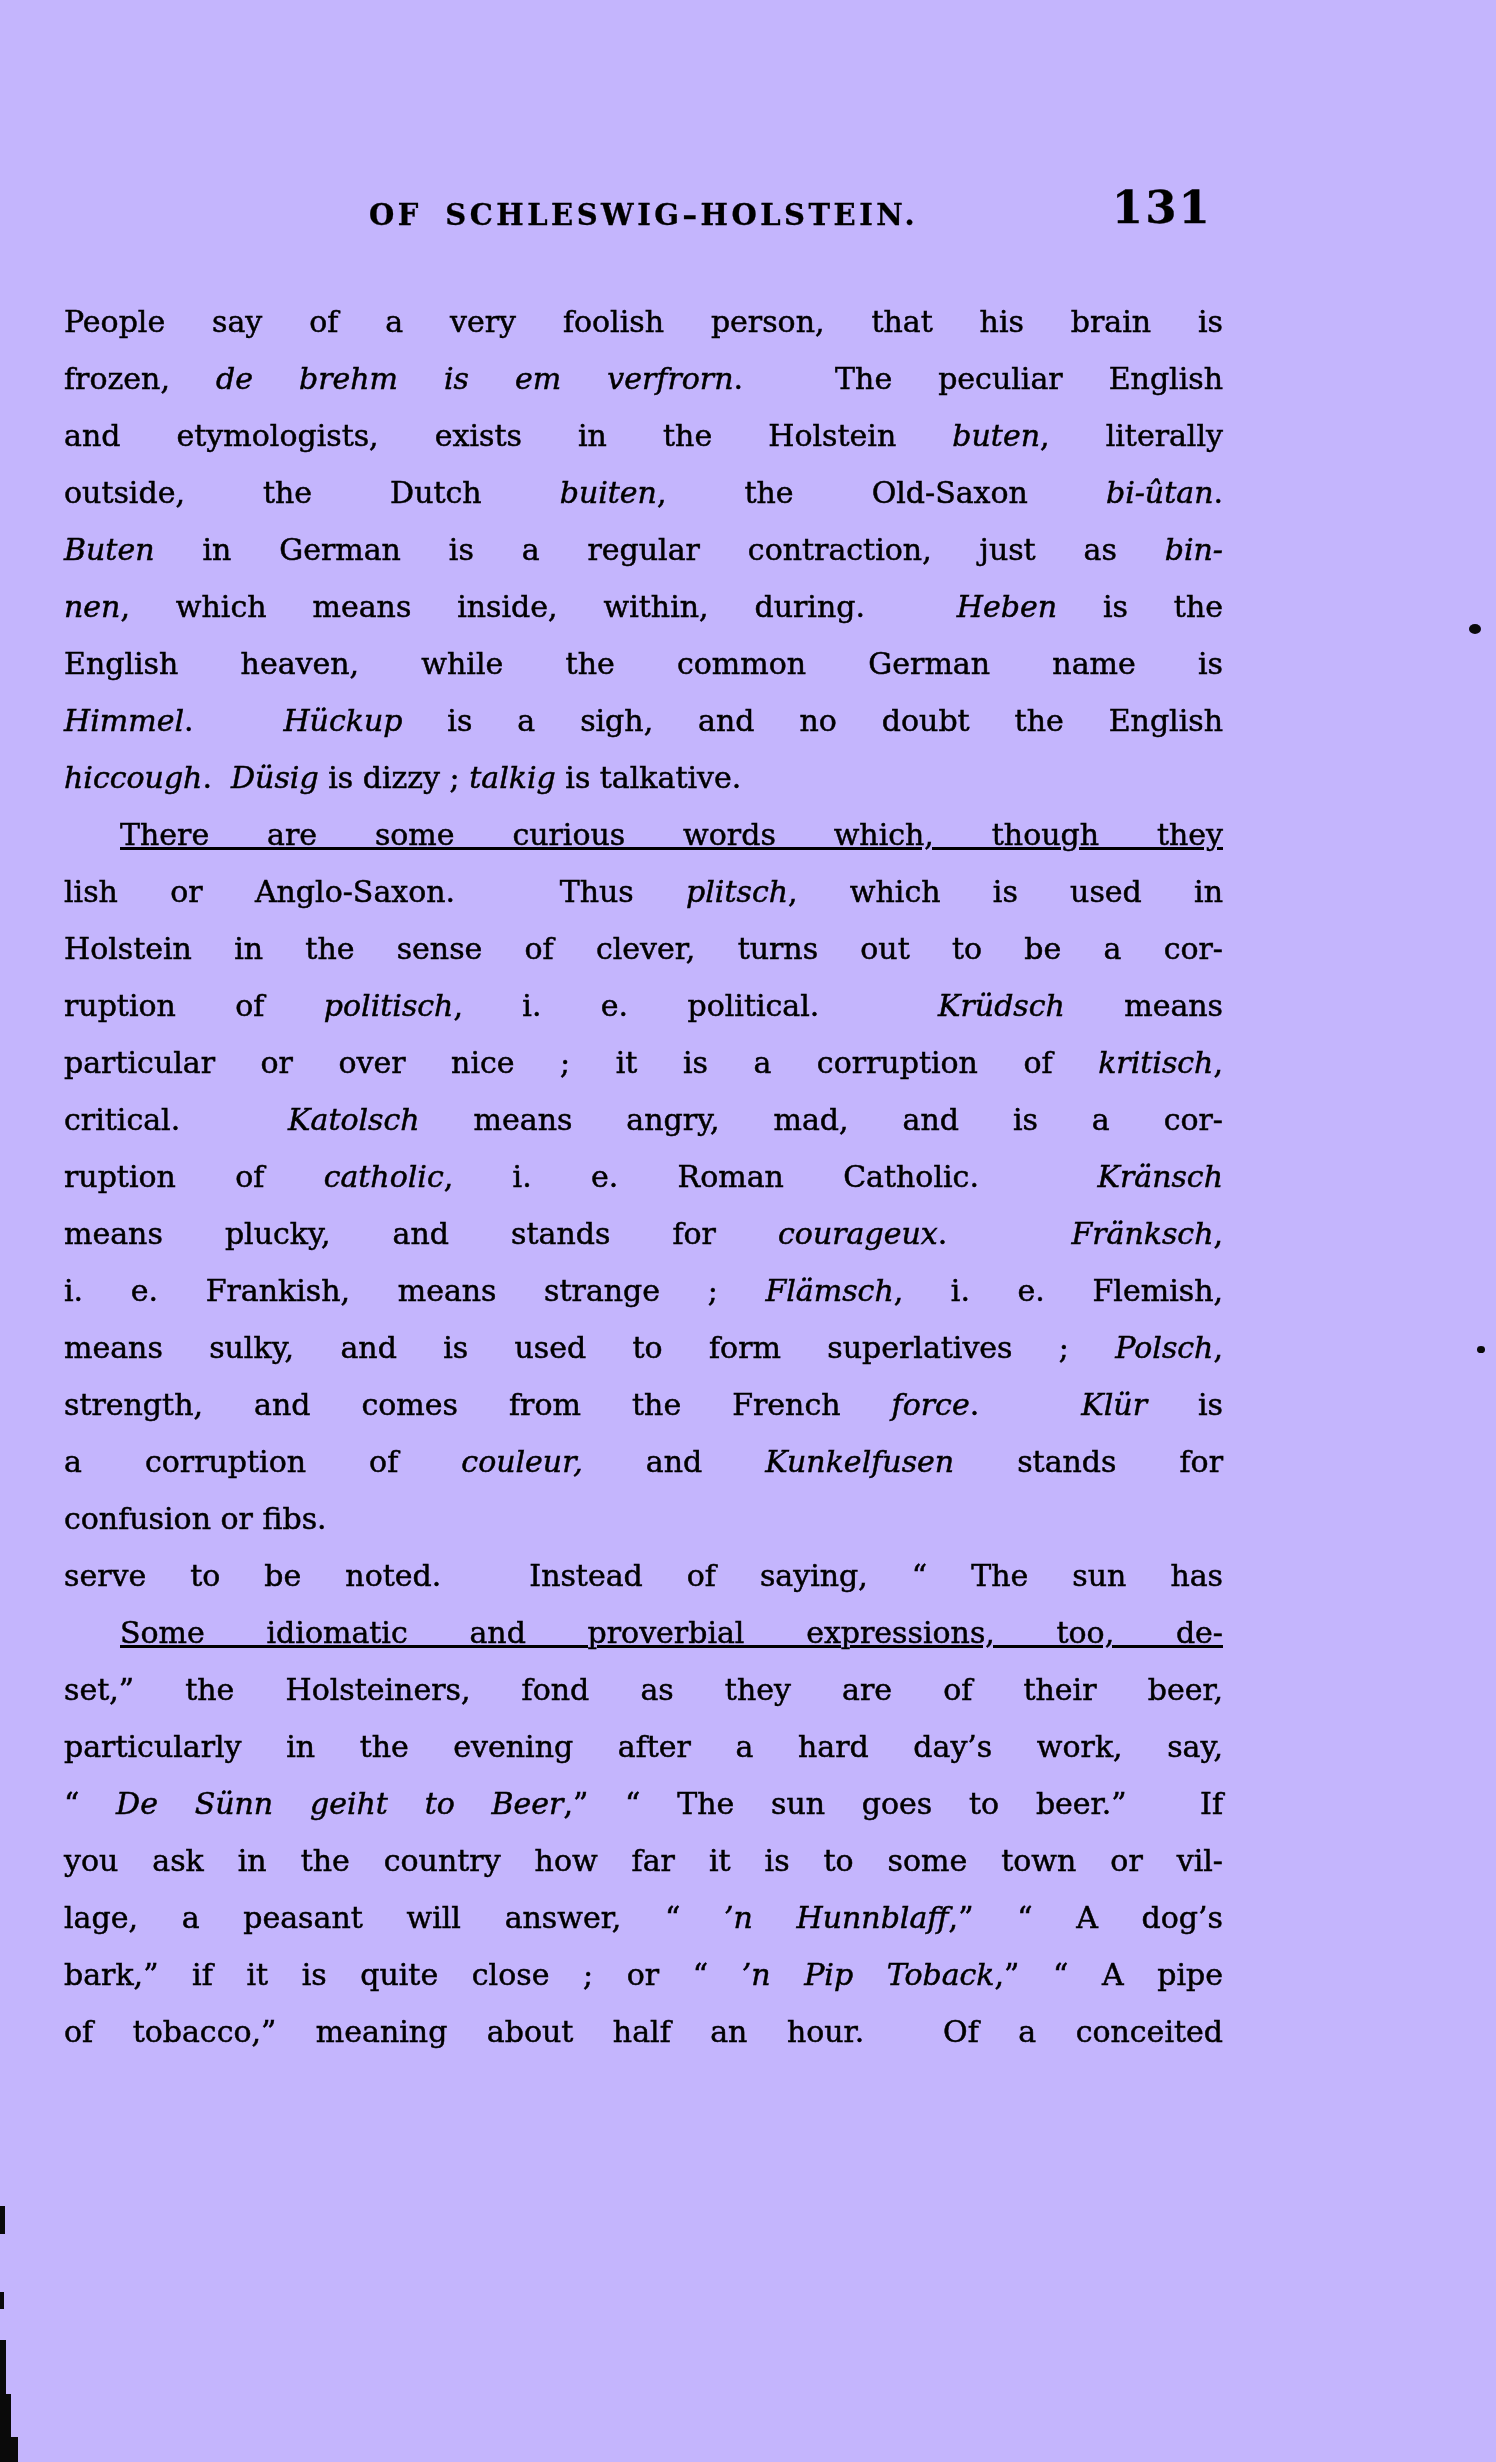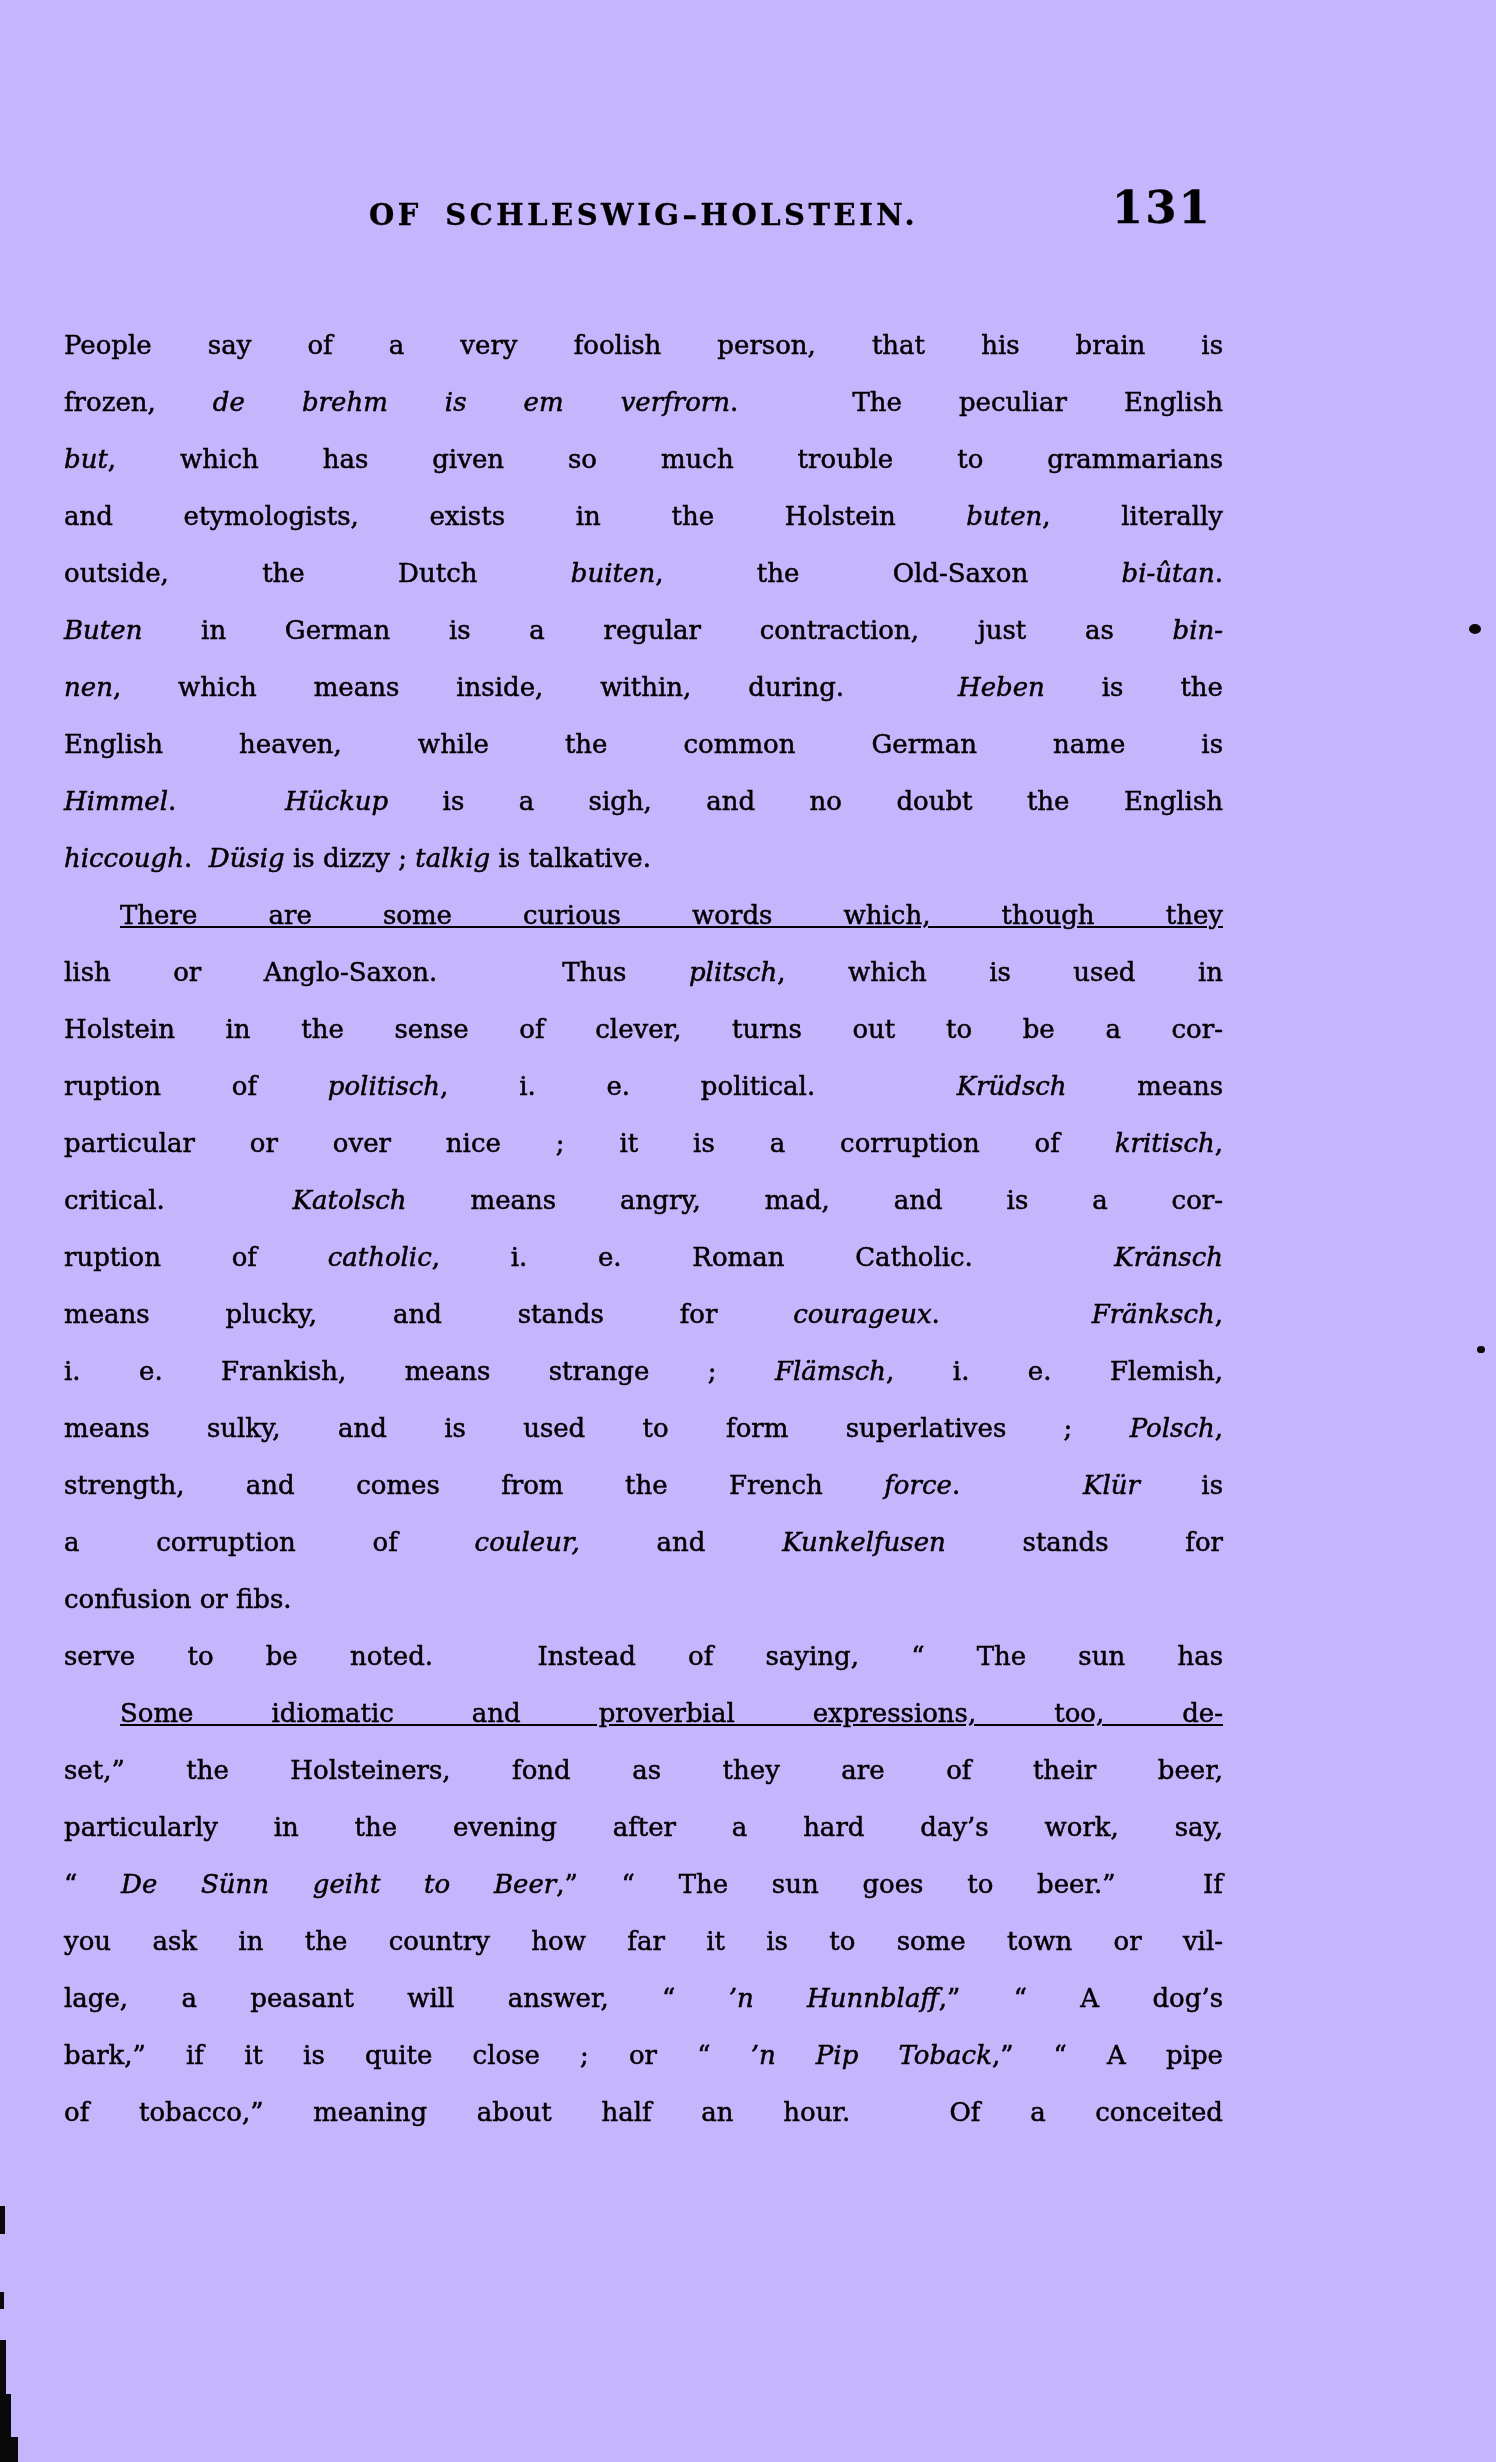--- a/index.html
+++ b/index.html
@@ -44,23 +44,22 @@
     font-weight: bold;
     letter-spacing: 2.1px;
     line-height: 50px;
     -webkit-text-stroke: 0.3px #000;
   }
   .body-text {
     position: absolute;
     left: 64px;
     top: 293px;
     width: 1159px;
-    font-size: 26px;
+    font-size: 30px;
     line-height: 57px;
-    margin-top: 24px;
     -webkit-text-stroke: 0.5px #000;
   }
   .line {
     white-space: pre-wrap;
     text-align: justify;
     text-align-last: justify;
     text-justify: inter-word;
     height: 57px;
   }
   .line.short {
@@ -87,21 +86,20 @@
 <div class="scan-page">
 
   <div class="header-row">
     <div class="header-title">OF SCHLESWIG–HOLSTEIN.</div>
     <div class="page-number">131</div>
   </div>
 
   <div class="body-text">
       <div class="line"><span>People say of a very foolish person, that his brain is</span></div>
       <div class="line"><span>frozen, </span><span class="it">de brehm is em verfrorn</span><span>.  The peculiar English</span></div>
-      <div class="line"><span class="it">but</span><span>, which has given so much trouble to grammarians</span></div>
       <div class="line"><span>and etymologists, exists in the Holstein </span><span class="it">buten</span><span>, literally</span></div>
       <div class="line"><span>outside, the Dutch </span><span class="it">buiten</span><span>, the Old-Saxon </span><span class="it">bi-ûtan</span><span>.</span></div>
       <div class="line"><span class="it">Buten</span><span> in German is a regular contraction, just as </span><span class="it">bin-</span></div>
       <div class="line"><span class="it">nen</span><span>, which means inside, within, during.  </span><span class="it">Heben</span><span> is the</span></div>
       <div class="line"><span>English heaven, while the common German name is</span></div>
       <div class="line"><span class="it">Himmel</span><span>.  </span><span class="it">Hückup</span><span> is a sigh, and no doubt the English</span></div>
       <div class="line short"><span class="it">hiccough</span><span>.  </span><span class="it">Düsig</span><span> is dizzy ; </span><span class="it">talkig</span><span> is talkative.</span></div>
       <div class="line indent"><span>There are some curious words which, though they</span></div>
       <div class="line"><span>lish or Anglo-Saxon.  Thus </span><span class="it">plitsch</span><span>, which is used in</span></div>
       <div class="line"><span>Holstein in the sense of clever, turns out to be a cor-</span></div>

